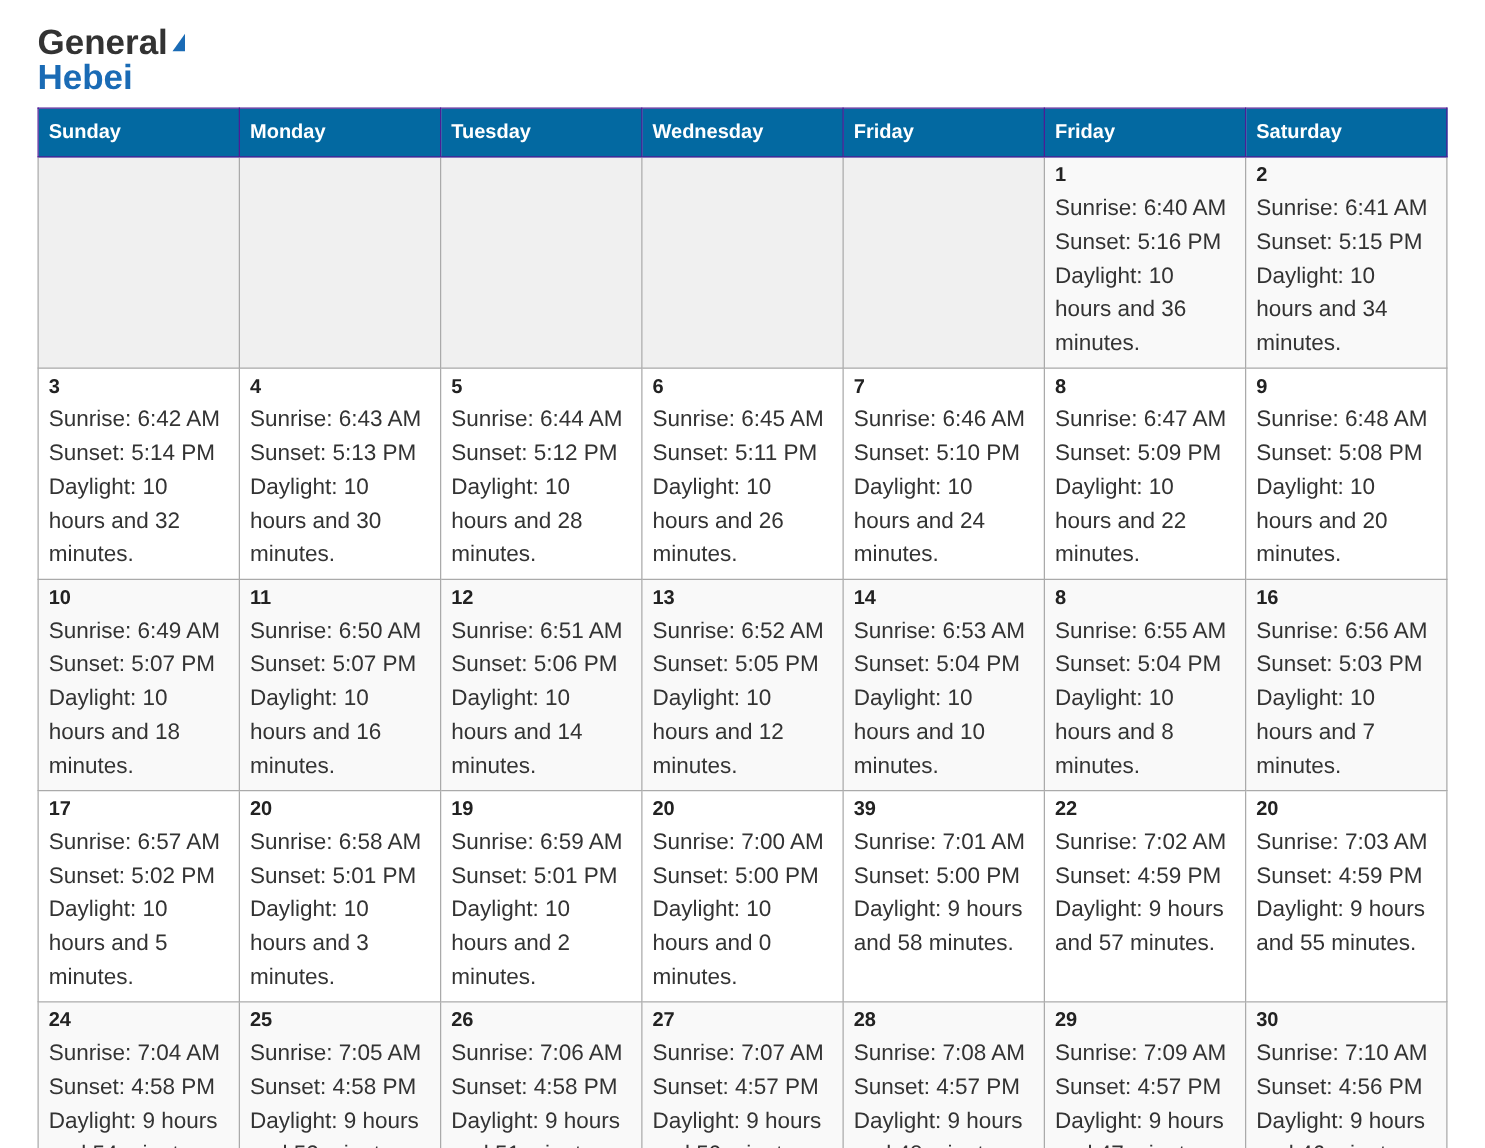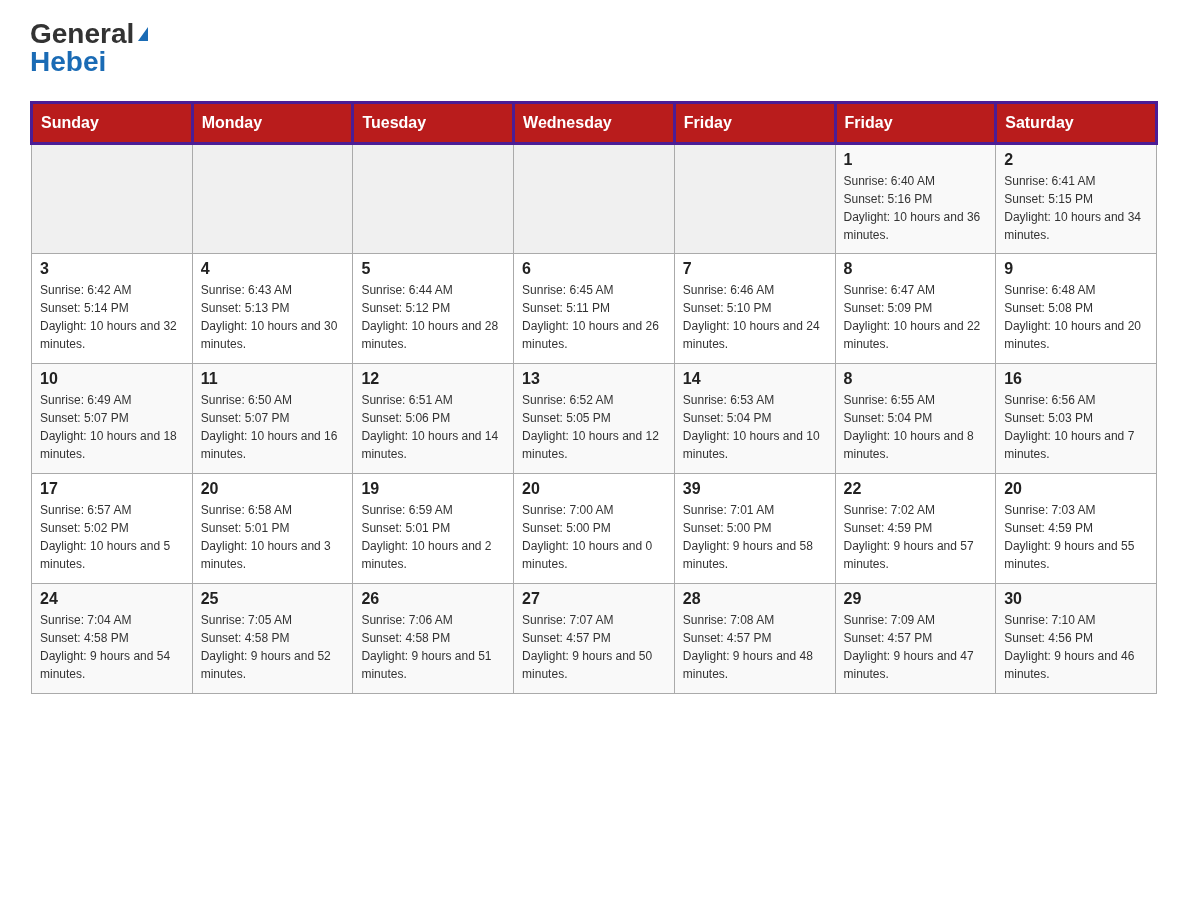--- a/index.html
+++ b/index.html
@@ -7,21 +7,21 @@
       font-family: Arial, Helvetica, sans-serif;
       background: #fff;
       width: 1188px;
       min-height: 918px;
       padding: 20px 30px;
     }
     .header-area {
       display: flex;
       justify-content: space-between;
       align-items: flex-start;
-      margin-bottom: 25px;
+      margin-bottom: 10px;
     }
     .logo {
       display: flex;
       flex-direction: column;
       align-items: flex-start;
     }
     .logo-general {
       font-size: 28px;
       font-weight: bold;
       color: #333;
@@ -49,27 +49,27 @@
       font-size: 22px;
       color: #444;
       margin-top: 4px;
     }
     .calendar {
       width: 100%;
       border-collapse: collapse;
       margin-top: 10px;
     }
     .calendar thead th {
-      background-color: #b91c1c;
+      background-color: #0369a1;
       color: #fff;
       font-size: 16px;
       font-weight: bold;
       padding: 10px 8px;
       text-align: left;
-      border: 3px solid #4c1d95;
+      border: 1px solid #4c1d95;
     }
     .calendar tbody td {
       vertical-align: top;
       border: 1px solid #aaa;
       padding: 6px 8px;
       width: 14.28%;
       height: 110px;
       background: #fff;
     }
     .calendar tbody tr:nth-child(odd) td {
@@ -79,21 +79,21 @@
       background: #fff;
     }
     .day-number {
       font-size: 16px;
       font-weight: bold;
       color: #222;
       display: block;
       margin-bottom: 3px;
     }
     .day-info {
-      font-size: 12px;
+      font-size: 18px;
       color: #333;
       line-height: 1.5;
     }
     .empty-cell {
       background: #f0f0f0 !important;
     }
     .calendar tbody tr td.empty-cell {
       background: #f2f2f2;
     }
   </style>

